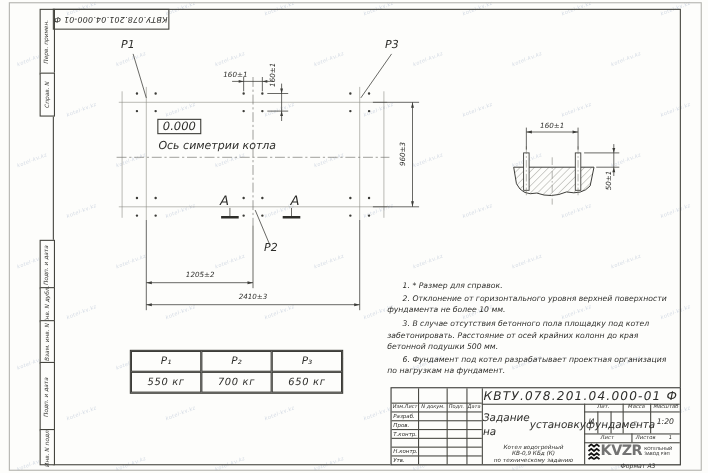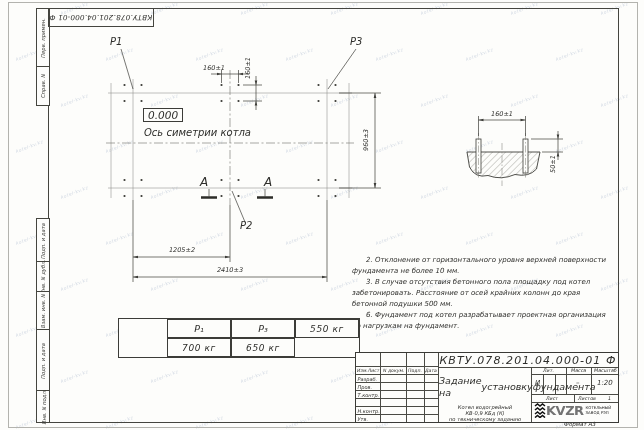--- a/index.html
+++ b/index.html
@@ -24,21 +24,21 @@
   .dim{font-size:6.5px;}
   .rot{transform:rotate(-90deg);transform-origin:left top;}
   .plbl{font-size:10px;}
   .alet{font-size:12px;}
   .level-box{border:1px solid #3c3c38;padding:0 4px;font-size:10.5px;font-style:italic;background:#fdfdfb;}
   .center{text-align:center;}
   
   .notes{left:352px;top:255px;width:262px;font-size:7px;font-style:italic;line-height:1.52;z-index:2;}
   .notes p{margin:0 0 1px 0;text-indent:14px;}
   
-  .lt{left:118px;top:318px;display:grid;grid-template-columns:64px 64px 64px;grid-auto-rows:19px;border:1px solid #3c3c38;background:#fdfdfb;z-index:2;padding-left:48px;}
+  .lt{left:118px;top:318px;display:grid;grid-template-columns:64px 64px 64px;grid-auto-rows:19px;border:1px solid #3c3c38;background:#fdfdfb;z-index:2;}
   .lt div{border:0.8px solid #3c3c38;display:flex;align-items:center;justify-content:center;font-style:italic;}
   .lt .h{font-size:9.5px;}
   .lt .v{font-size:9px;letter-spacing:.6px;}
   
   .tb{left:355px;top:352px;width:262px;height:69px;border:1.4px solid #3a3a36;background:#fdfdfb;z-index:3;}
   .tb .hline,.tb .vline{position:absolute;background:#4a4a44;}
   .tb .hline{height:1px;}
   .tb .vline{width:1px;}
   .tb .t{position:absolute;font-style:italic;white-space:nowrap;}
   .docnum{position:absolute;left:82px;top:0;width:180px;height:14px;display:flex;align-items:center;justify-content:center;
@@ -237,27 +237,29 @@
   <div class="abs lbl dim rot center" style="left:362px;top:158px;width:36px;">960±3</div>
   <div class="abs lbl dim center" style="left:152px;top:246px;width:60px;">1205±2</div>
   <div class="abs lbl dim center" style="left:200px;top:266px;width:60px;">2410±3</div>
   <div class="abs lbl alet" style="left:200px;top:175px;">А</div>
   <div class="abs lbl alet" style="left:264px;top:175px;">А</div>
 
   <div class="abs lbl dim center" style="left:486px;top:110px;width:32px;">160±1</div>
   <div class="abs lbl dim rot center" style="left:549px;top:177px;width:26px;">50±1</div>
 
   <div class="abs notes">
+    <p>1. * Размер для справок.</p>
     <p>2. Отклонение от горизонтального уровня верхней поверхности фундамента не более 10 мм.</p>
     <p>3. В случае отсутствия бетонного пола площадку под котел забетонировать. Расстояние от осей крайних колонн до края бетонной подушки 500 мм.</p>
     <p>6. Фундамент под котел разрабатывает проектная организация по нагрузкам на фундамент.</p>
   </div>
 
   <div class="abs lt">
     <div class="h">P₁</div>
+    <div class="h">P₂</div>
     <div class="h">P₃</div>
     <div class="v">550 кг</div>
     <div class="v">700 кг</div>
     <div class="v">650 кг</div>
   </div>
 
   <div class="abs tb">
 
     <div class="vline" style="left:82px;top:0;height:69px;"></div>
     <div class="vline" style="left:24px;top:0;height:69px;"></div>

